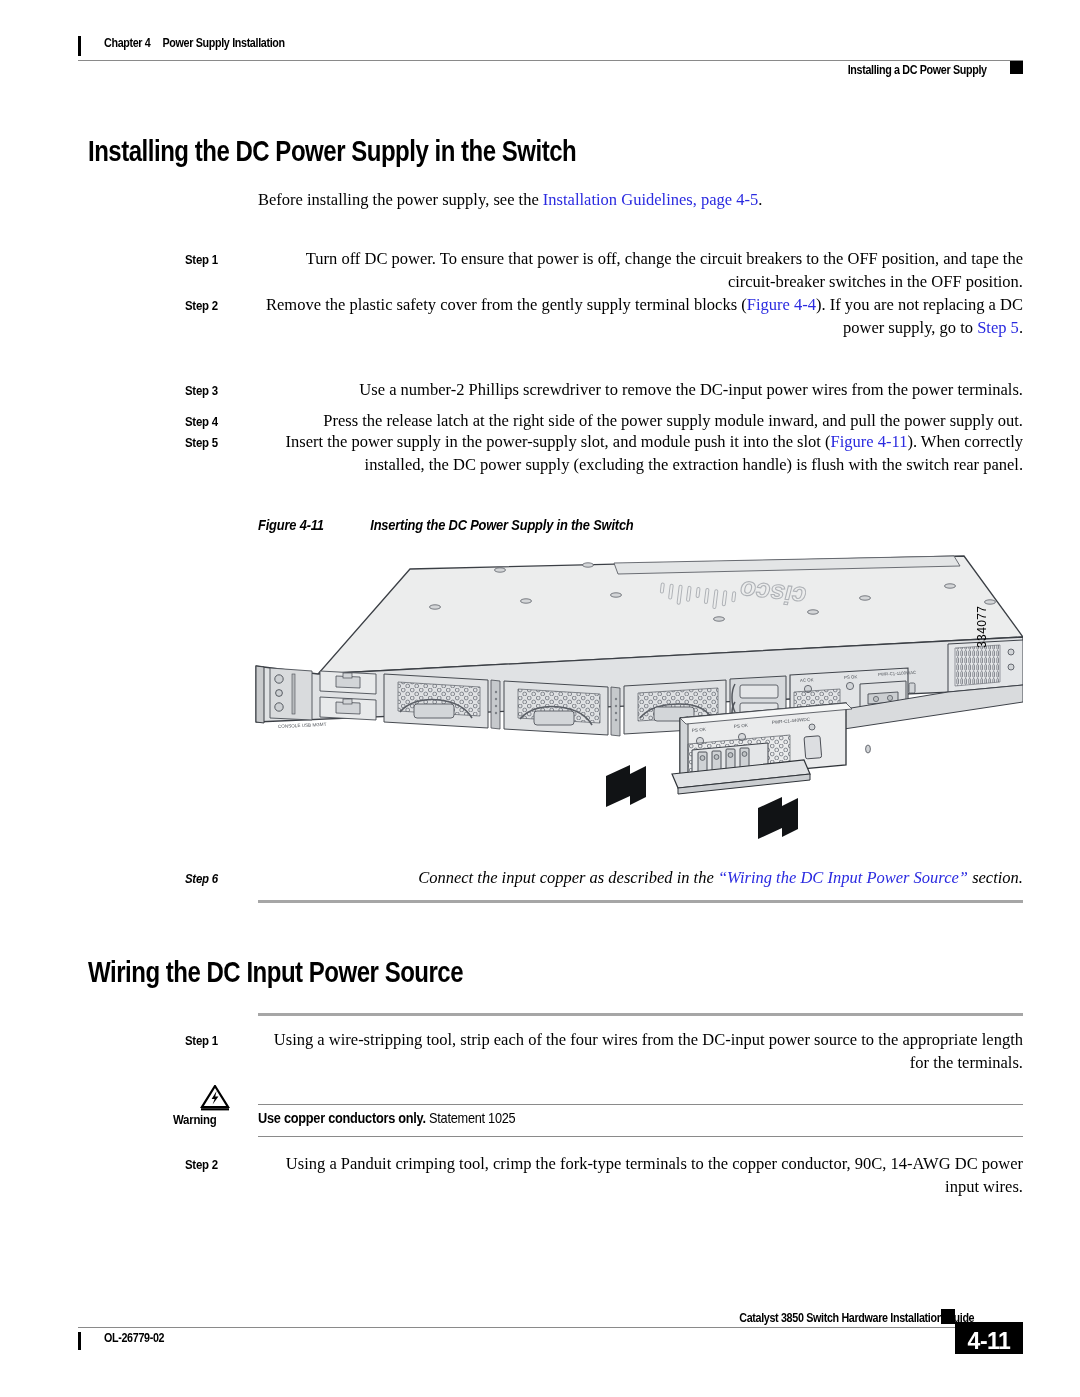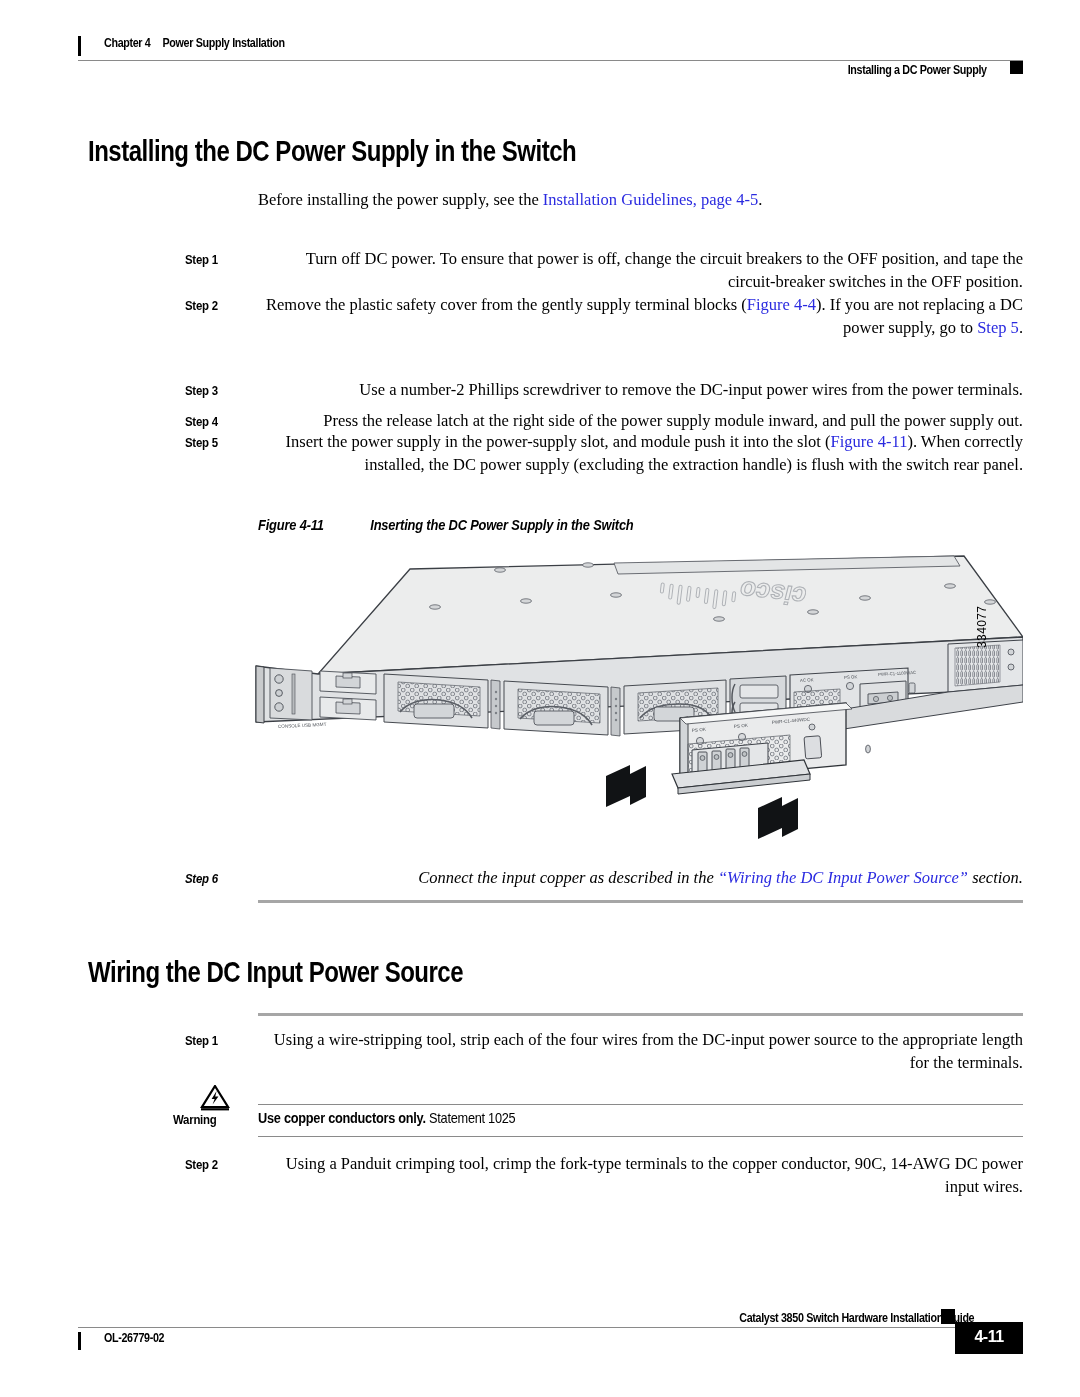--- a/index.html
+++ b/index.html
@@ -272,21 +272,21 @@
   }
   .footer-pagenum {
     position: absolute;
     left: 955px;
     top: 1328px;
     width: 68px;
     text-align: center;
     color: #fff;
     font-family: "Liberation Sans", sans-serif;
     font-weight: bold;
-    font-size: 16px;
+    font-size: 23px;
     letter-spacing: -0.5px;
     white-space: nowrap;
   }
 </style>
 </head>
 <body>
 
 <div class="page">
 
   <div class="header">

